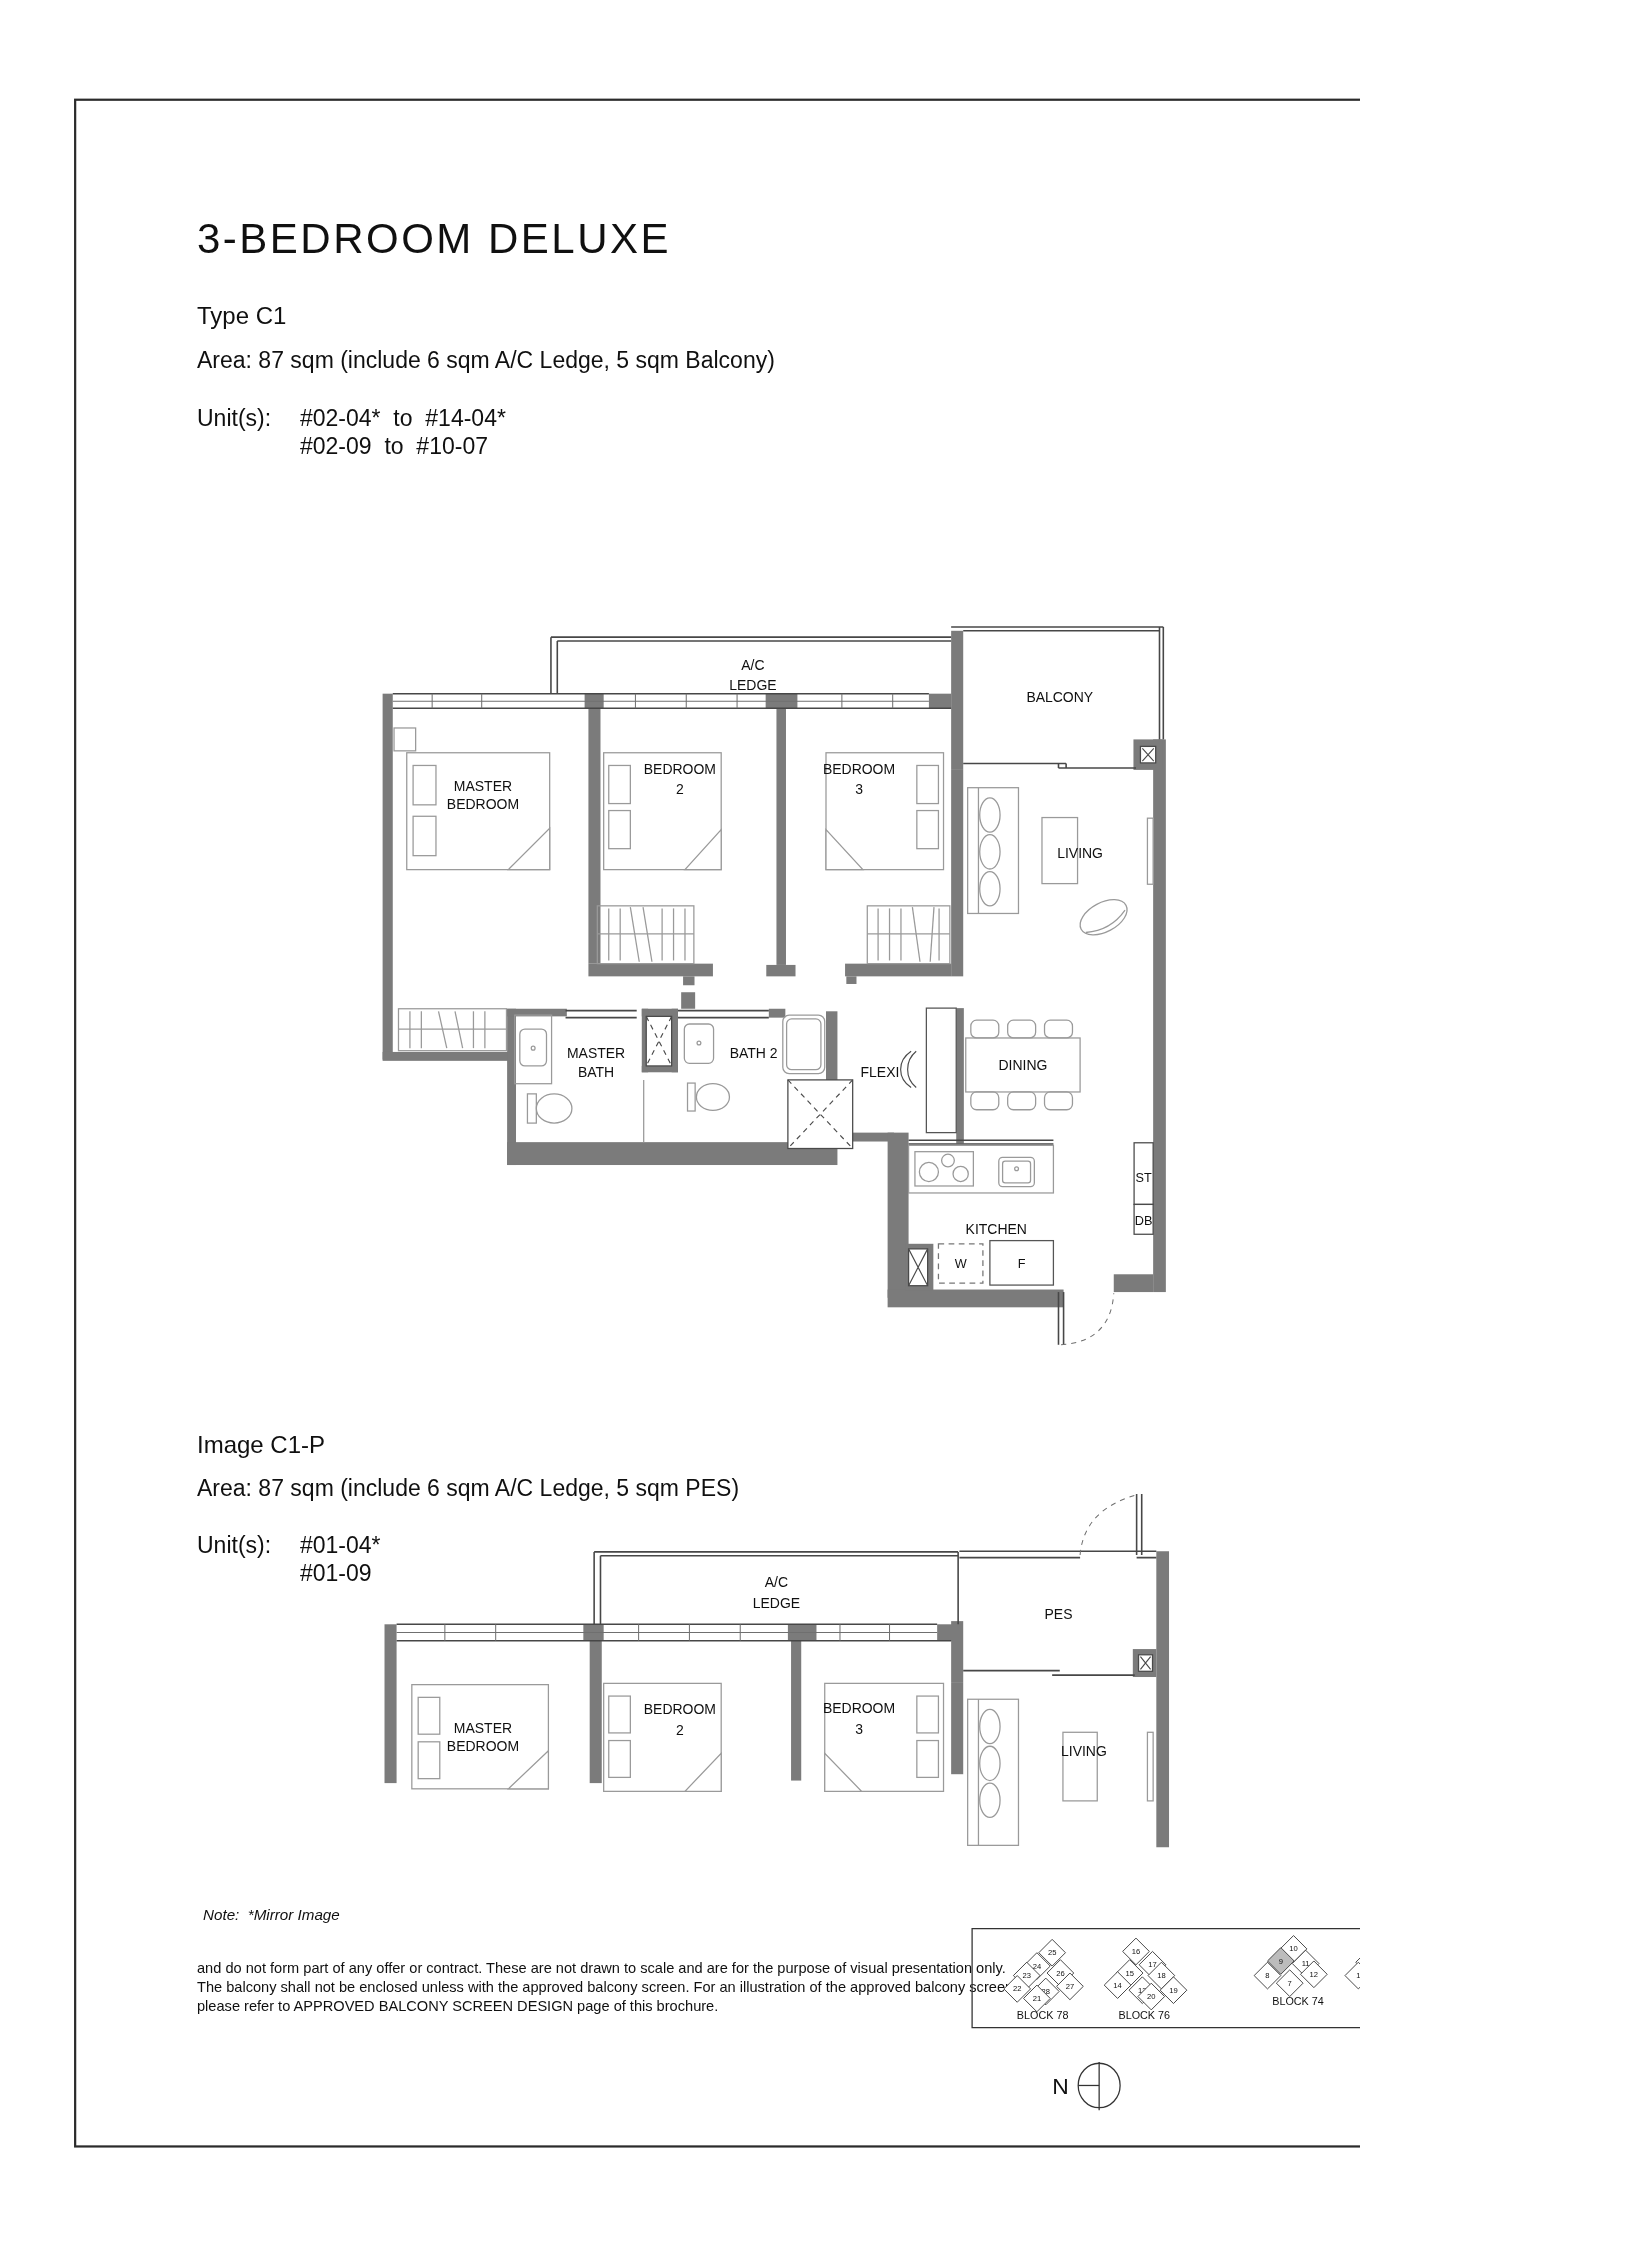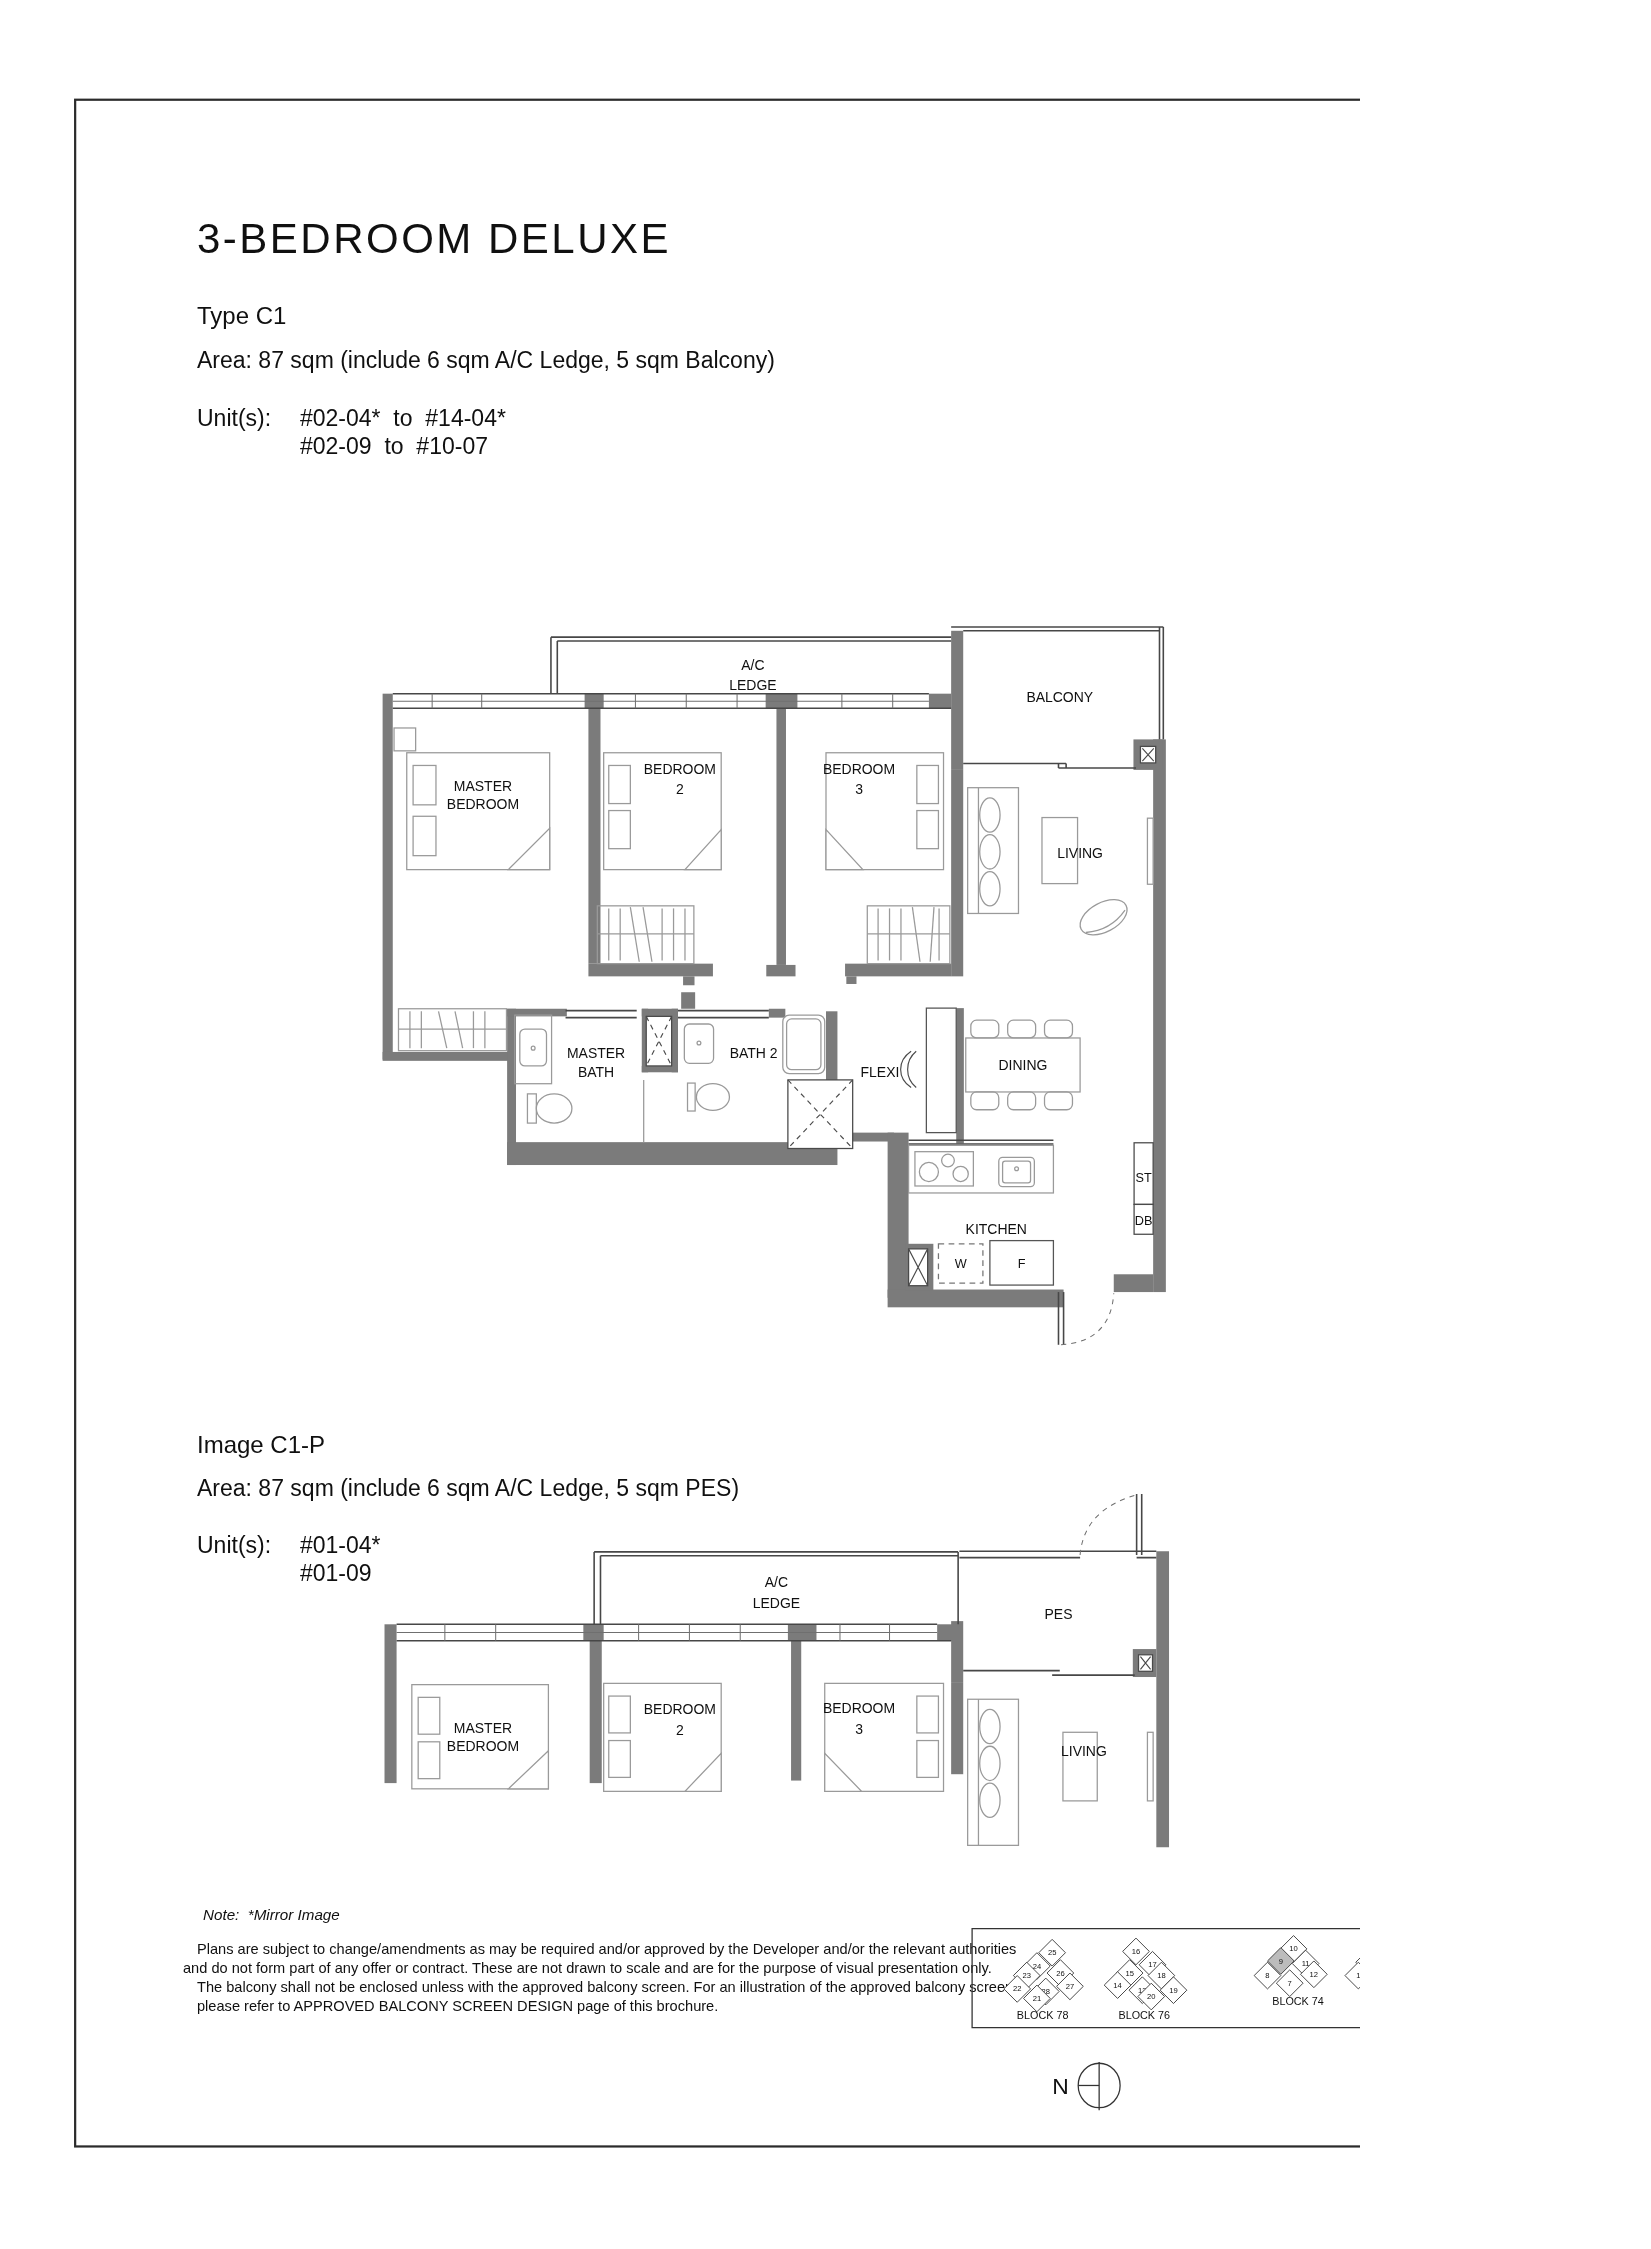--- a/index.html
+++ b/index.html
@@ -38,22 +38,21 @@
   <div class="abs t-body" style="left:300px;top:405px;">#02-04*  to  #14-04*</div>
   <div class="abs t-body" style="left:300px;top:433px;">#02-09  to  #10-07</div>
 
   <div class="abs t-type" style="left:197px;top:1431px;">Image C1-P</div>
   <div class="abs t-body" style="left:197px;top:1475px;">Area: 87 sqm (include 6 sqm A/C Ledge, 5 sqm PES)</div>
   <div class="abs t-body" style="left:197px;top:1532px;">Unit(s):</div>
   <div class="abs t-body" style="left:300px;top:1532px;">#01-04*</div>
   <div class="abs t-body" style="left:300px;top:1560px;">#01-09</div>
 
   <div class="abs t-note" style="left:203px;top:1906px;">Note:  *Mirror Image</div>
-  <div class="abs t-disc" style="left:197px;top:1940px;">Plans are subject to change/amendments as may be required and/or approved by the Developer and/or the relevant authorities</div>
-  <div class="abs t-disc" style="left:183px;top:1959px;text-align:center;">and do not form part of any offer or contract. These are not drawn to scale and are for the purpose of visual presentation only.</div>
+  <div class="abs t-disc" style="left:197px;top:1959px;text-align:center;">and do not form part of any offer or contract. These are not drawn to scale and are for the purpose of visual presentation only.</div>
   <div class="abs t-disc" style="left:197px;top:1978px;">The balcony shall not be enclosed unless with the approved balcony screen. For an illustration of the approved balcony screen,</div>
   <div class="abs t-disc" style="left:197px;top:1997px;">please refer to APPROVED BALCONY SCREEN DESIGN page of this brochure.</div>
 
   <svg style="position:absolute;left:0;top:0;" width="1652" height="2250" viewBox="0 0 2600 3542" xmlns="http://www.w3.org/2000/svg">
     <defs>
       <clipPath id="clip2">
           <rect x="560" y="2240" width="1320" height="668"></rect>
         </clipPath>
     </defs>
 

